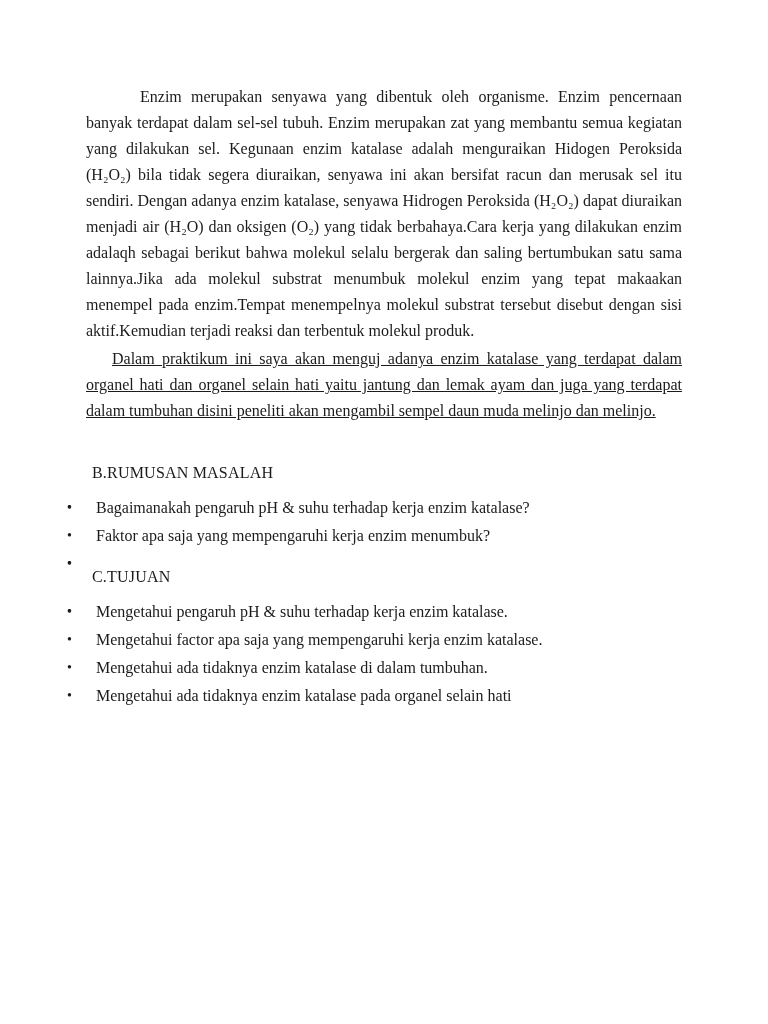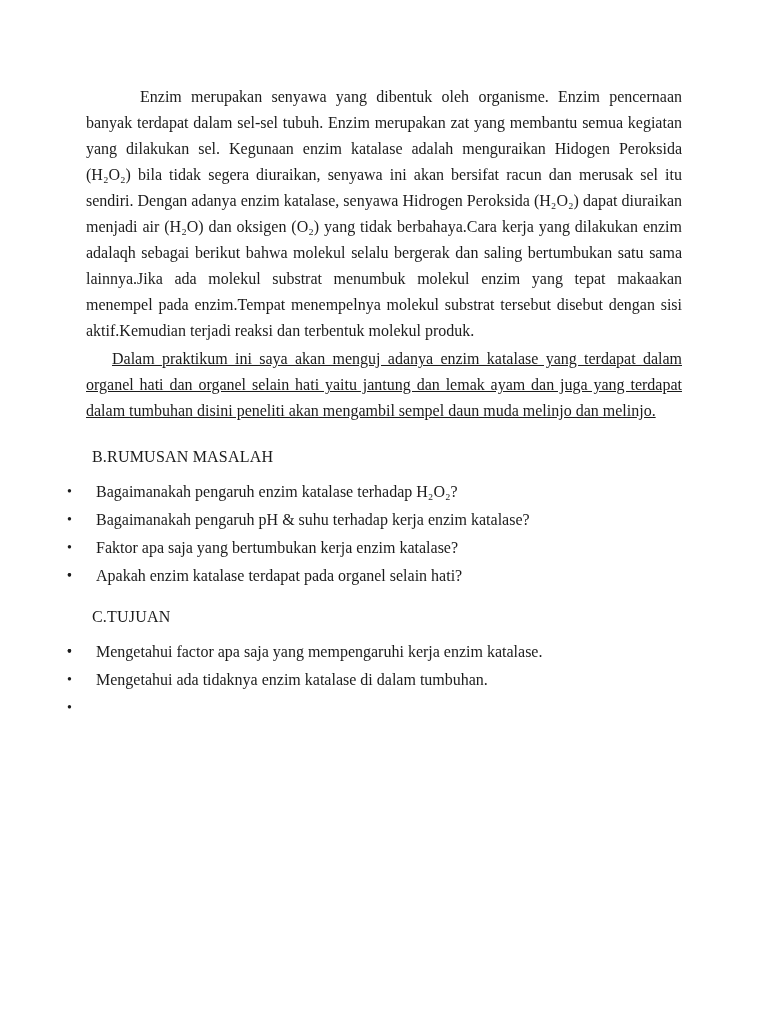--- a/index.html
+++ b/index.html
@@ -29,21 +29,21 @@
 
   .p1 { text-indent: 54px; }
   .p2 { text-indent: 26px; margin-top: 2px; text-decoration: underline; }
 
   .section-heading {
     margin-left: 6px;
     line-height: 26px;
     letter-spacing: 0.2px;
   }
 
-  .heading-b { margin-top: 20px; }
+  .heading-b { margin-top: 36px; }
   .heading-c { margin-top: 14px; }
 
   ul.bullet-list {
     list-style: none;
     margin: 8px 0 0 0;
     padding: 0;
   }
 
   ul.bullet-list li {
     position: relative;
@@ -68,54 +68,54 @@
 
   <p class="body-paragraph p1">Enzim merupakan senyawa yang dibentuk oleh organisme. Enzim pencernaan banyak terdapat dalam sel-sel tubuh. Enzim merupakan zat yang membantu semua kegiatan yang dilakukan sel. Kegunaan enzim katalase adalah menguraikan Hidogen Peroksida (H₂O₂) bila tidak segera diuraikan, senyawa ini akan bersifat racun dan merusak sel itu sendiri. Dengan adanya enzim katalase, senyawa Hidrogen Peroksida (H₂O₂) dapat diuraikan menjadi air (H₂O) dan oksigen (O₂) yang tidak berbahaya.Cara kerja yang dilakukan enzim adalaqh sebagai berikut bahwa molekul selalu bergerak dan saling bertumbukan satu sama lainnya.Jika ada molekul substrat menumbuk molekul enzim yang tepat makaakan menempel pada enzim.Tempat menempelnya molekul substrat tersebut disebut dengan sisi aktif.Kemudian terjadi reaksi dan terbentuk molekul produk.</p>
 
   <p class="body-paragraph p2">Dalam praktikum ini saya akan menguj adanya enzim katalase yang terdapat dalam organel hati dan organel selain hati yaitu jantung dan lemak ayam dan juga yang terdapat dalam tumbuhan disini peneliti akan mengambil sempel daun muda melinjo dan melinjo.</p>
 
   <div class="section-heading heading-b">B.RUMUSAN MASALAH</div>
 
   <ul class="bullet-list">
     <li>
       <span class="dot">•</span>
-      <span>Bagaimanakah pengaruh enzim katalase terhadap H₂O₂?</span>
     </li>
     <li>
       <span class="dot">•</span>
       <span>Bagaimanakah pengaruh pH &amp; suhu terhadap kerja enzim katalase?</span>
     </li>
     <li>
       <span class="dot">•</span>
-      <span>Faktor apa saja yang bertumbukan kerja enzim katalase?</span>
+      <span>Faktor apa saja yang mempengaruhi kerja enzim menumbuk?</span>
     </li>
     <li>
       <span class="dot">•</span>
     </li>
     <li>
       <span class="dot">•</span>
-      <span>Apakah enzim katalase terdapat pada organel selain hati?</span>
     </li>
   </ul>
 
   <div class="section-heading heading-c">C.TUJUAN</div>
 
   <ul class="bullet-list">
     <li>
       <span class="dot">•</span>
     </li>
     <li>
       <span class="dot">•</span>
+      <span>Mengetahui pengaruh pH &amp; suhu terhadap kerja enzim katalase.</span>
     </li>
     <li>
       <span class="dot">•</span>
       <span>Mengetahui factor apa saja yang mempengaruhi kerja enzim katalase.</span>
     </li>
     <li>
       <span class="dot">•</span>
       <span>Mengetahui ada tidaknya enzim katalase di dalam tumbuhan.</span>
     </li>
     <li>
       <span class="dot">•</span>
+      <span>Mengetahui ada tidaknya enzim katalase pada organel selain hati</span>
     </li>
   </ul>
 
 </div>
 
 </body></html>

